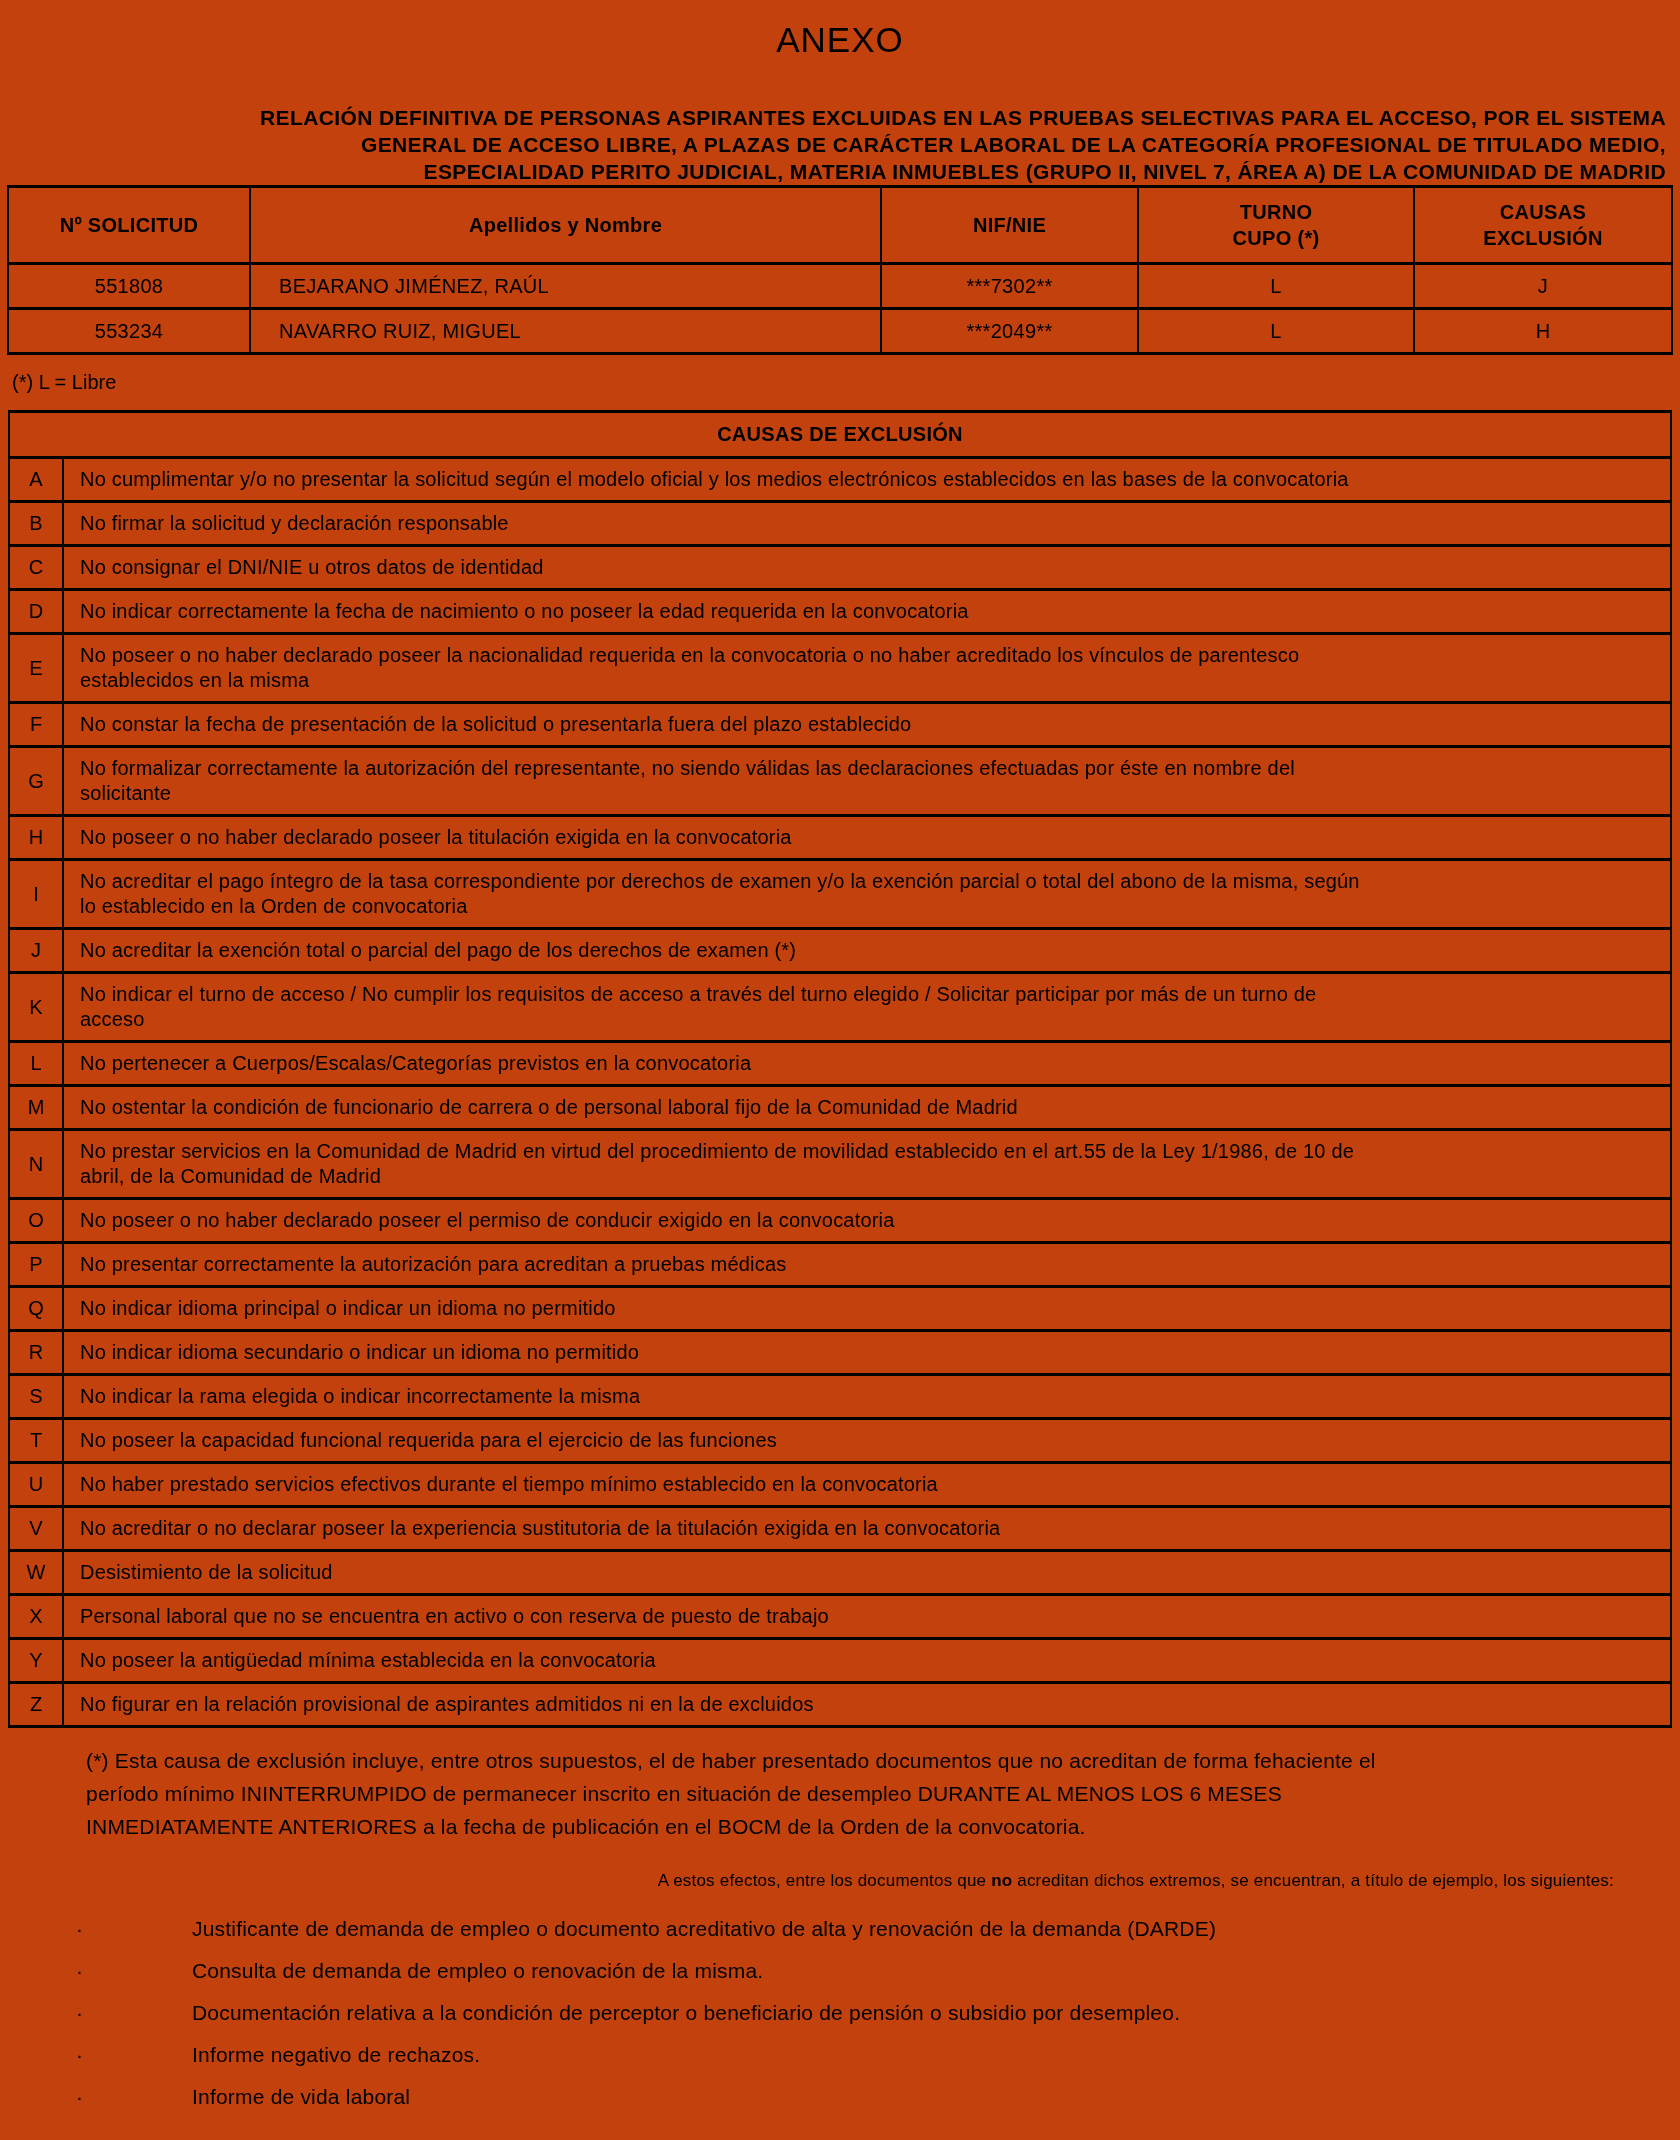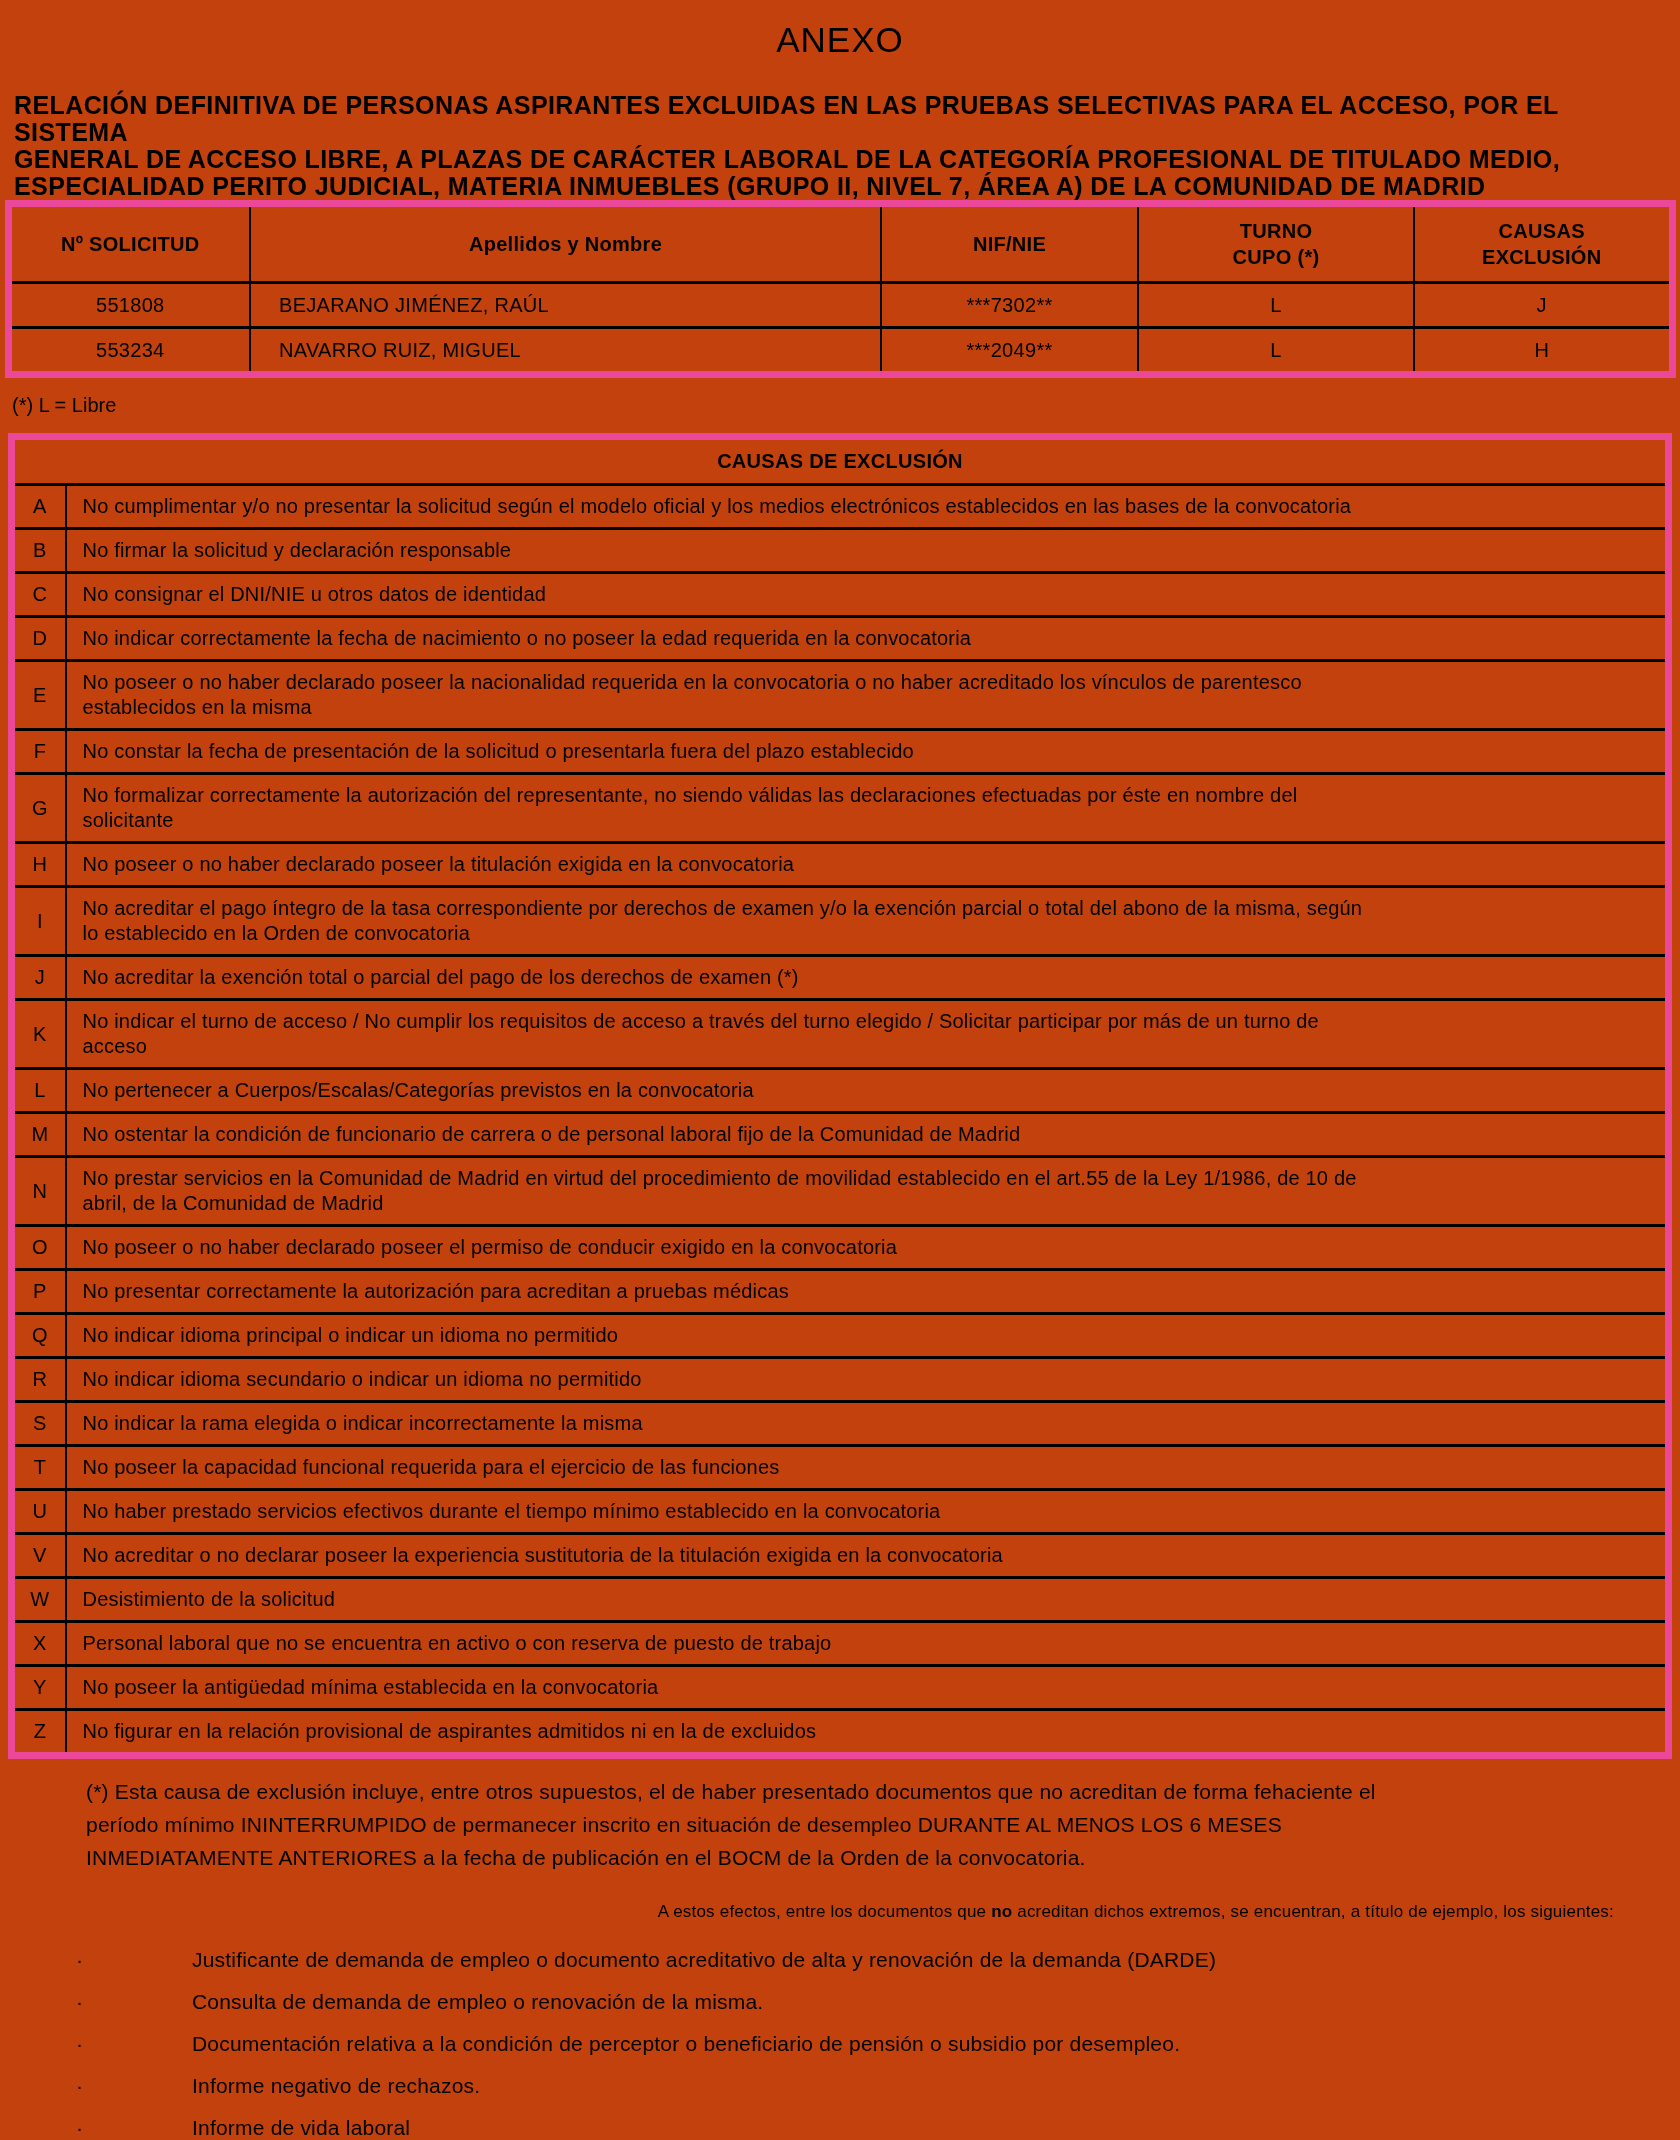--- a/index.html
+++ b/index.html
@@ -14,34 +14,34 @@
   }
   .title {
     margin-top: 20px;
     text-align: center;
     font-size: 35px;
     font-weight: 400;
     line-height: 40px;
     letter-spacing: 1px;
   }
   .subtitle {
-    margin: 32px 14px 0 14px;
-    text-align: left;
-    font-size: 25px;
+    margin: 44px 14px 0 14px;
+    text-align: right;
+    font-size: 21px;
     font-weight: 700;
     line-height: 27px;
     letter-spacing: 0.4px;
     white-space: pre-line;
   }
   table.doc-table {
     width: 1664px;
     margin: 0 auto;
     border-collapse: collapse;
     table-layout: fixed;
-    border: 7px solid #ec4899;
+    border: 2px solid #ec4899;
   }
   table.doc-table th, table.doc-table td {
     border-left: 2px solid #000;
     border-right: 2px solid #000;
     border-top: 3px solid #000;
     border-bottom: 3px solid #000;
   }
   .main-table { margin-top: 30px; }
   .main-table th {
     font-size: 20px;

